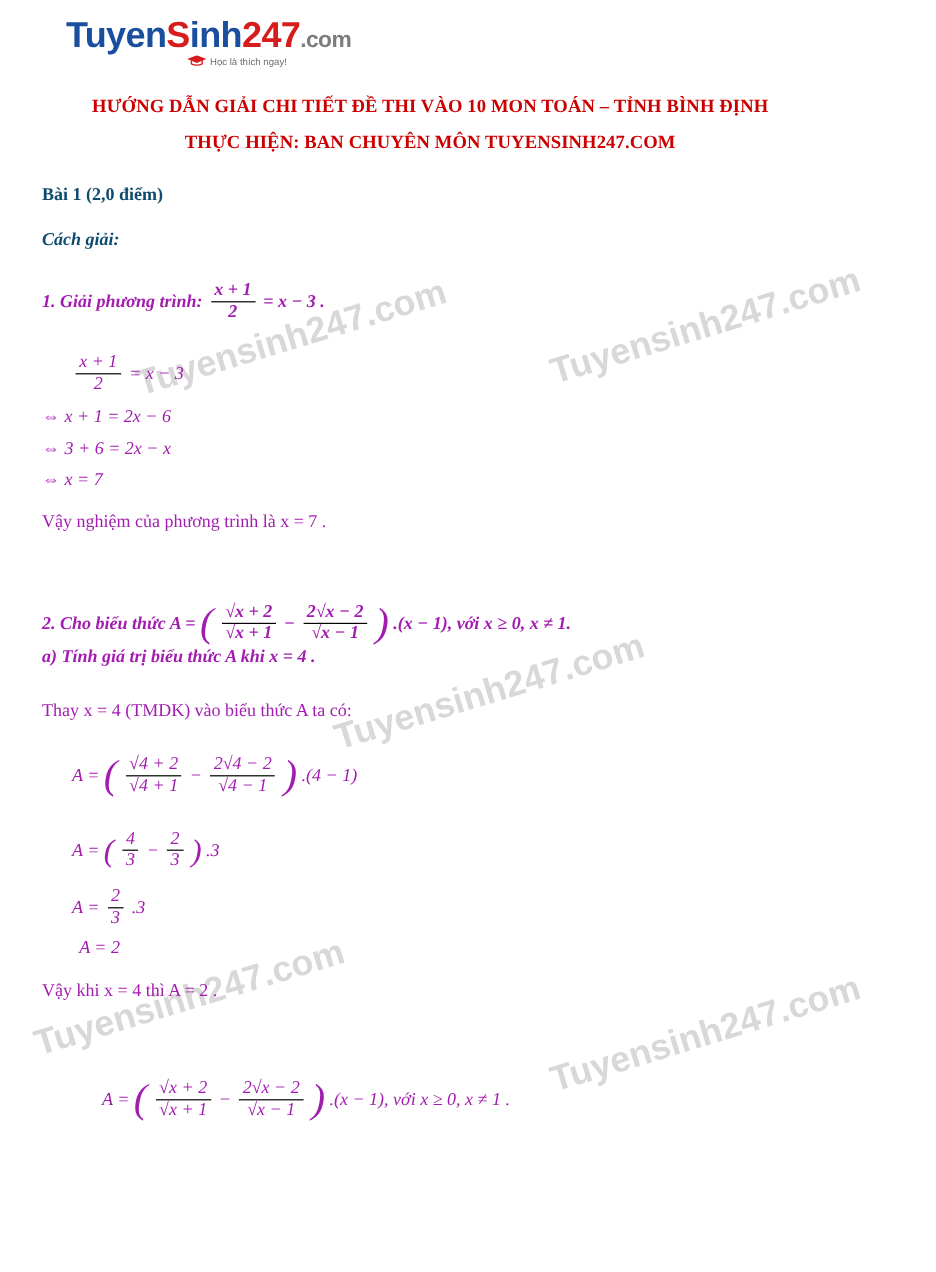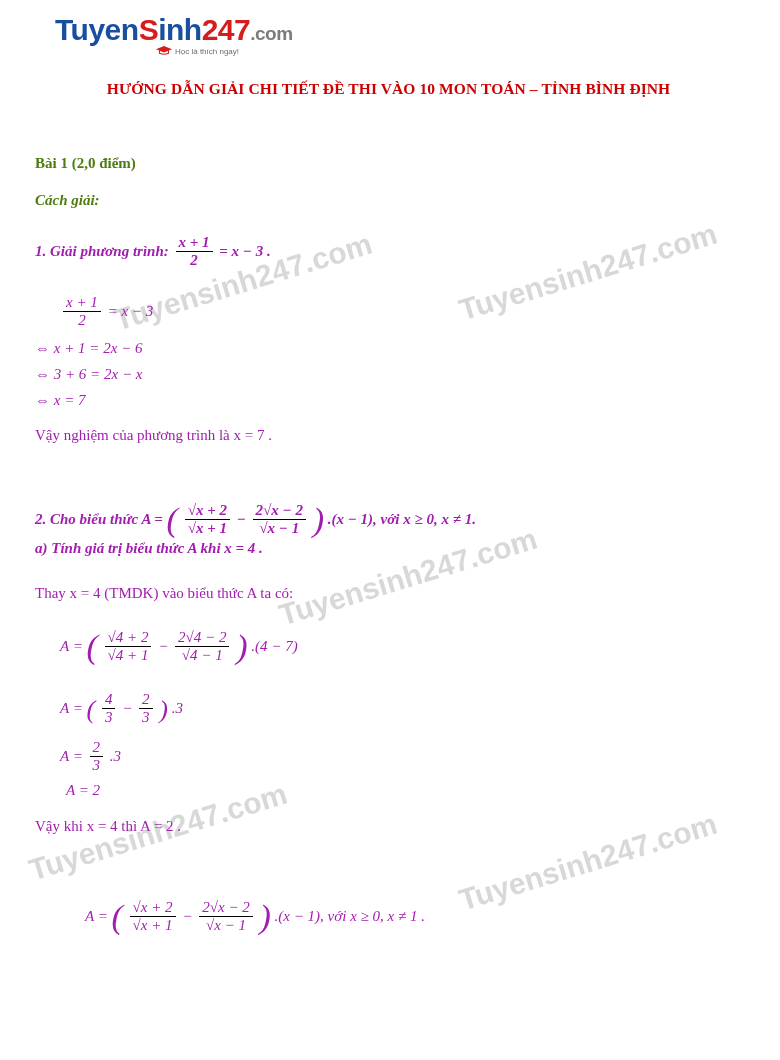--- a/index.html
+++ b/index.html
@@ -62,29 +62,29 @@
   .title-main, .title-sub {
     position: absolute;
     width: 100%;
     text-align: center;
     font-family: "Liberation Serif", serif;
     font-weight: bold;
     color: #cc0000;
     font-size: 15.5px;
     letter-spacing: 0.1px;
   }
-  .title-main { top: 80px; margin-left: 30px; }
+  .title-main { top: 80px; }
   .title-sub  { top: 110px; }
 
   .blue-head {
     position: absolute;
     left: 35px;
     font-weight: bold;
     font-style: italic;
-    color: #4d7c0f;
+    color: #0c4a6e;
     font-size: 15px;
   }
   .bai1 { top: 155px; font-style: normal; }
   .cachgiai { top: 192px; }
 
   
   .txt {
     position: absolute;
     font-family: "Liberation Serif", serif;
     font-size: 15px;
@@ -149,20 +149,21 @@
     <div class="logo-tag">Học là thích ngay!</div>
   </div>
 
   <div class="wm" style="left:110px; top:305px;">Tuyensinh247.com</div>
   <div class="wm" style="left:455px; top:295px;">Tuyensinh247.com</div>
   <div class="wm" style="left:275px; top:600px;">Tuyensinh247.com</div>
   <div class="wm" style="left:25px; top:855px;">Tuyensinh247.com</div>
   <div class="wm" style="left:455px; top:885px;">Tuyensinh247.com</div>
 
   <div class="title-main">HƯỚNG DẪN GIẢI CHI TIẾT ĐỀ THI VÀO 10 MON TOÁN – TỈNH BÌNH ĐỊNH</div>
+  <div class="title-sub">THỰC HIỆN: BAN CHUYÊN MÔN TUYENSINH247.COM</div>
 
   <div class="blue-head bai1">Bài 1 (2,0 điểm)</div>
   <div class="blue-head cachgiai">Cách giải:</div>
 
   <div class="txt bold-italic" style="left:35px; top:235px;">
     <span>1. Giải phương trình:</span>
     <span class="frac">
       <span class="num mi">x + 1</span>
       <span class="den">2</span>
     </span>
@@ -210,21 +211,21 @@
     <span class="frac">
       <span class="num">√4 + 2</span>
       <span class="den">√4 + 1</span>
     </span>
     <span>−</span>
     <span class="frac">
       <span class="num">2√4 − 2</span>
       <span class="den">√4 − 1</span>
     </span>
     <span class="paren-big">)</span>
-    <span>.(4 − 7)</span>
+    <span>.(4 − 1)</span>
   </div>
 
   <div class="txt italic" style="left:60px; top:692px;">
     <span>A =</span>
     <span class="paren-med">(</span>
     <span class="frac">
       <span class="num">4</span>
       <span class="den">3</span>
     </span>
     <span>−</span>

